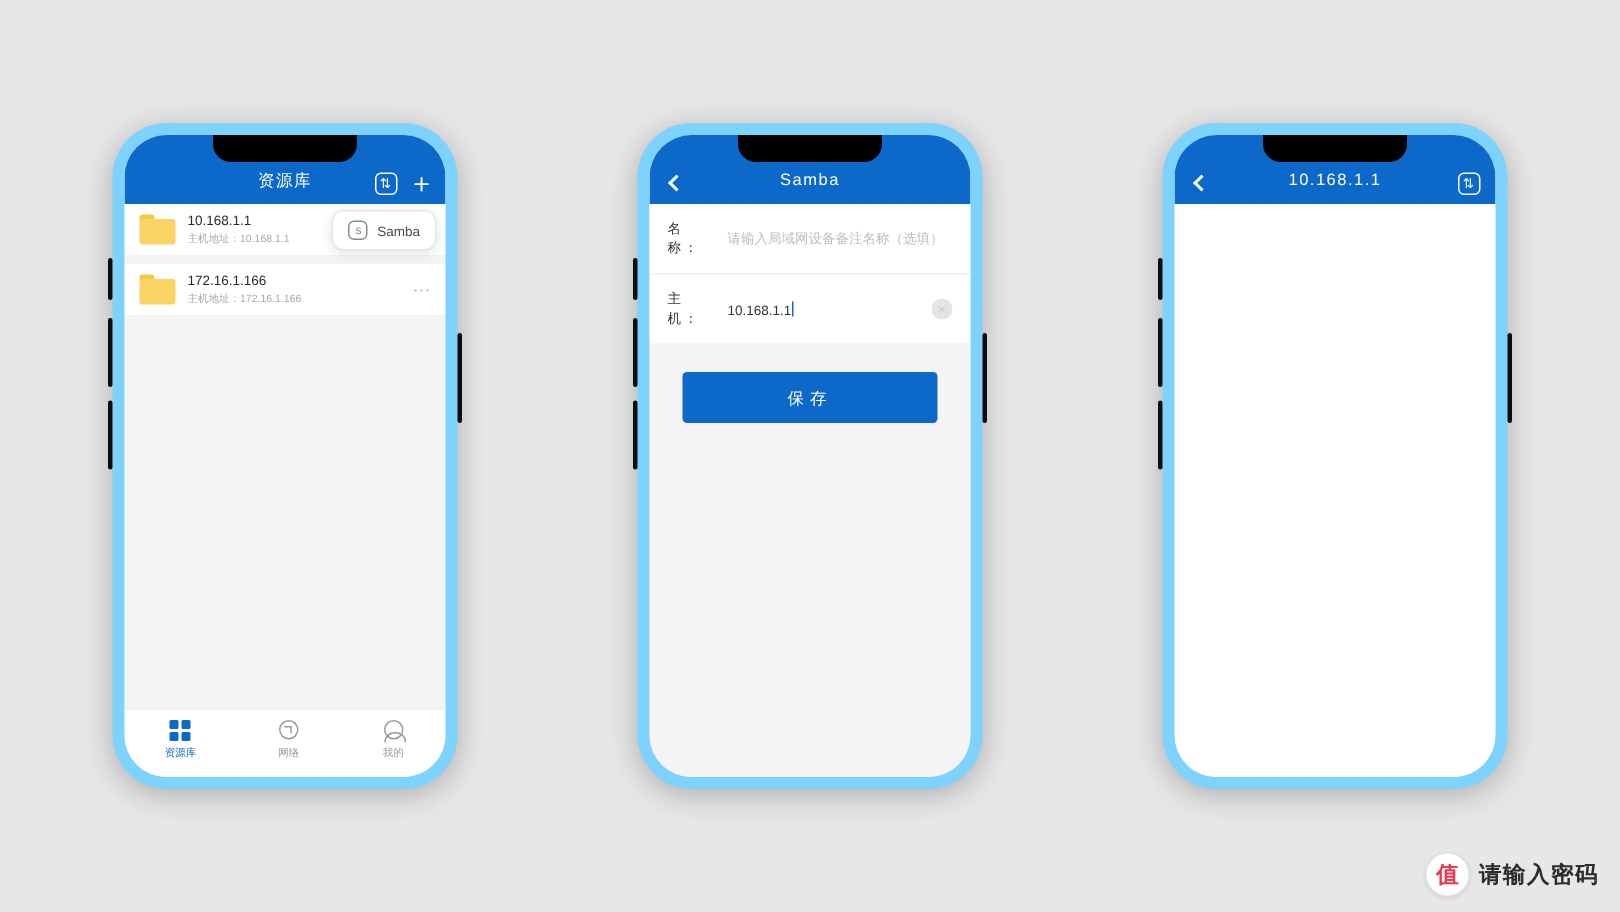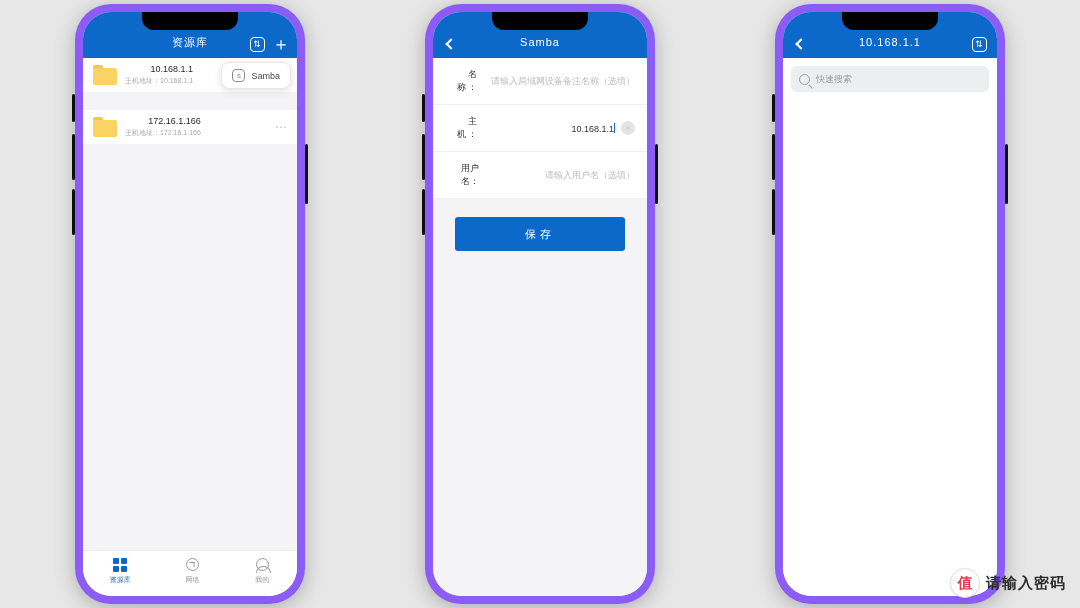--- a/index.html
+++ b/index.html
@@ -3,26 +3,25 @@
 <meta charset="utf-8">
 <style>
   * { box-sizing: border-box; margin: 0; padding: 0; font-family: -apple-system, "Helvetica Neue", Arial, sans-serif; }
   body {
     width: 1080px; height: 608px;
     background: #e7e7e7;
     display: flex; justify-content: center; align-items: center; gap: 120px;
     position: relative; overflow: hidden;
   }
   .phone {
-    width: 230px; height: 600px;
-    background: #8b5cf6; border-radius: 36px;
+    width: 230px; height: 444px;
+    background: #7dd3fc; border-radius: 36px;
     padding: 8px;
     box-shadow: 0 4px 20px rgba(0,0,0,.25);
     position: relative;
-    text-align: right;
   }
   .side-btn { position: absolute; background:#0d0d0d; border-radius:2px; }
   .sb-l1 { left:-3px; top:90px;  width:3px; height:28px; }
   .sb-l2 { left:-3px; top:130px; width:3px; height:46px; }
   .sb-l3 { left:-3px; top:185px; width:3px; height:46px; }
   .sb-r  { right:-3px; top:140px; width:3px; height:60px; }
   .screen {
     width: 100%; height: 100%;
     background: #f4f4f6;
     border-radius: 28px;
@@ -50,21 +49,21 @@
   .header .right2{ right: 6px; font-size: 18px; line-height:1; }
   .swap-icon {
     width:15px; height:15px; border:1.3px solid #fff; border-radius:4px;
     display:flex; align-items:center; justify-content:center; font-size:9px;
   }
   .chevron-left { width:8px; height:8px; border-left:2px solid #fff; border-bottom:2px solid #fff; transform: rotate(45deg); }
   .content { flex: 1; overflow-y: auto; background:#f4f4f6; position:relative; }
 
   
   .row { background:#fff; display:flex; align-items:center; padding:6px 10px; gap:8px; }
-  .row + .row { margin-top: 18px; }
+  .row + .row { margin-top: 6px; }
   .folder-icon { width:24px; height:20px; position:relative; }
   .folder-icon::before { content:""; position:absolute; top:0; left:0; width:10px; height:4px; background:#f6c646; border-top-left-radius:2px; border-top-right-radius:2px; }
   .folder-icon::after  { content:""; position:absolute; top:3px; left:0; right:0; bottom:0; background:#f9d463; border-radius:2px; }
   .row-text { display:flex; flex-direction:column; gap:2px; }
   .row-title { font-size:9px; color:#2a2a2a; }
   .row-sub   { font-size:7px; color:#a9a9a9; }
   .row-action { margin-left:auto; color:#bdbdbd; font-size:12px; }
   .popover {
     position:absolute; top:4px; right:6px; background:#fff;
     border:1px solid #e6e6e6; border-radius:8px;
@@ -200,24 +199,20 @@
       <div class="form">
         <div class="frow">
           <span class="flabel">名 称：</span>
           <span class="fval">请输入局域网设备备注名称（选填）</span>
         </div>
         <div class="frow">
           <span class="flabel">主 机：</span>
           <span class="fval filled"><span>10.168.1.1</span><span class="caret"></span></span>
           <span class="fclear">×</span>
         </div>
-        <div class="frow">
-          <span class="flabel" style="letter-spacing:0">用户名：</span>
-          <span class="fval">请输入用户名（选填）</span>
-        </div>
       </div>
       <div class="save-btn">
         <span>保存</span>
       </div>
     </div>
   </div>
 </div>
 
 <div class="phone">
   <div class="side-btn sb-l1"></div>
@@ -229,24 +224,20 @@
     <div class="header">
       <span class="hbtn left">
           <span class="chevron-left"></span>
         </span>
       <span class="title">10.168.1.1</span>
       <span class="hbtn right2" style="right:8px">
           <span class="swap-icon">⇅</span>
         </span>
     </div>
     <div class="content" style="background:#fff">
-      <div class="search">
-        <span class="mag"></span>
-        <span>快速搜索</span>
-      </div>
     </div>
   </div>
 </div>
 
 <div class="watermark">
   <span class="wm-badge">值</span>
   <span class="wm-text">请输入密码</span>
 </div>
 
 </body></html>

